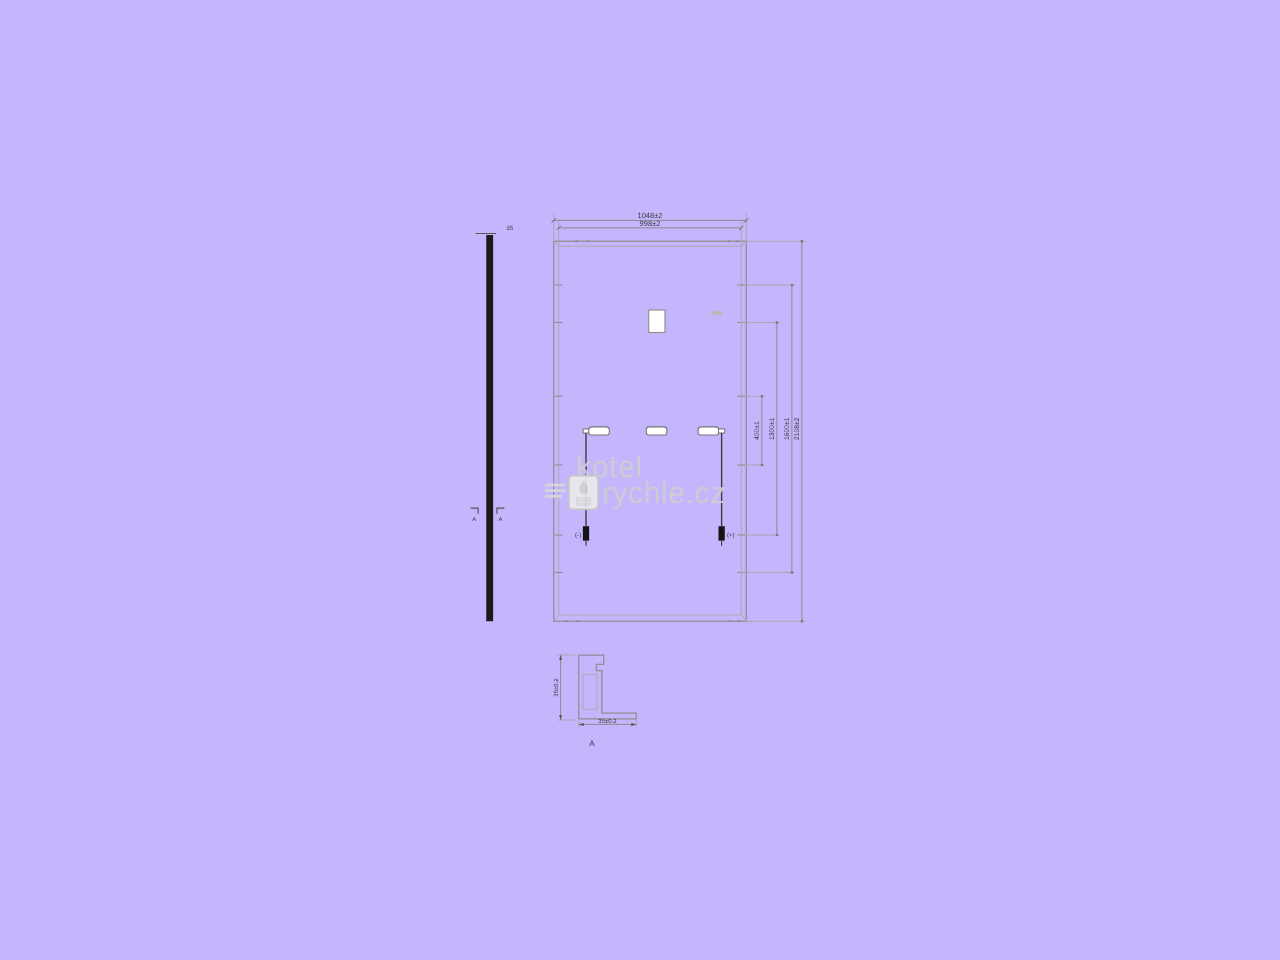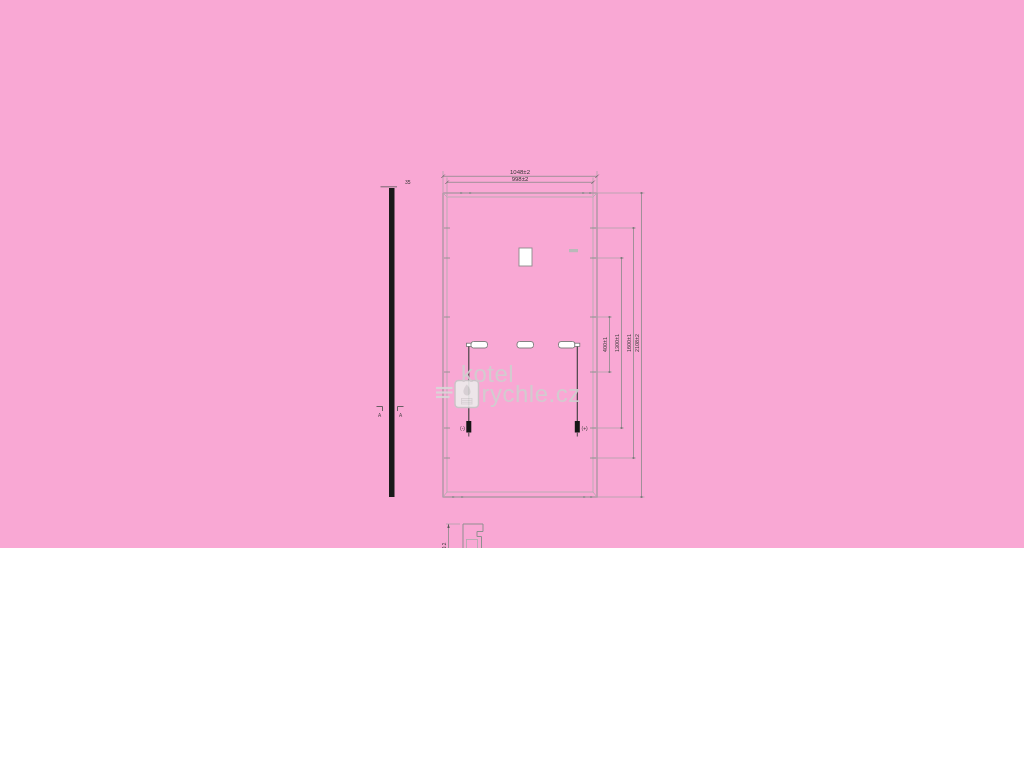--- a/index.html
+++ b/index.html
@@ -1,16 +1,16 @@
 <!DOCTYPE html>
 <html><head>
 <meta charset="utf-8">
 <style>
   html,body{margin:0;padding:0;background:#fff;}
-  #page{position:relative;width:1024px;height:548px;background:#f9a8d4;overflow:hidden;
+  #page{position:relative;width:1024px;height:768px;background:#c4b5fd;overflow:hidden;
         font-family:"Liberation Sans",sans-serif;}
   svg{position:absolute;left:0;top:0;}
   text{font-family:"Liberation Sans",sans-serif;fill:#3a3a3a;}
   .dim-text{font-size:6px;fill:#3a3a3a;}
   .dim-text-v{font-size:5.4px;fill:#3a3a3a;}
   .tiny-text{font-size:5px;fill:#3a3a3a;}
   .sec-text{font-size:4.8px;fill:#3a3a3a;}
   .outline{stroke:#8f8f8f;stroke-width:1;fill:none;}
   .outline-light{stroke:#acacac;stroke-width:0.8;fill:none;}
   .dimline{stroke:#8a8a8a;stroke-width:0.8;fill:none;}

